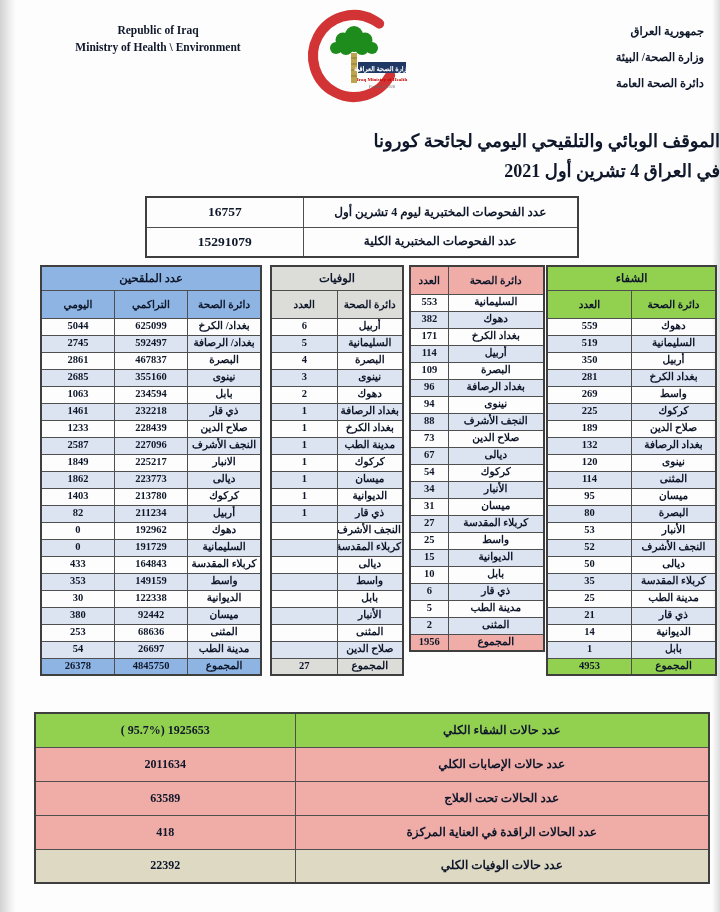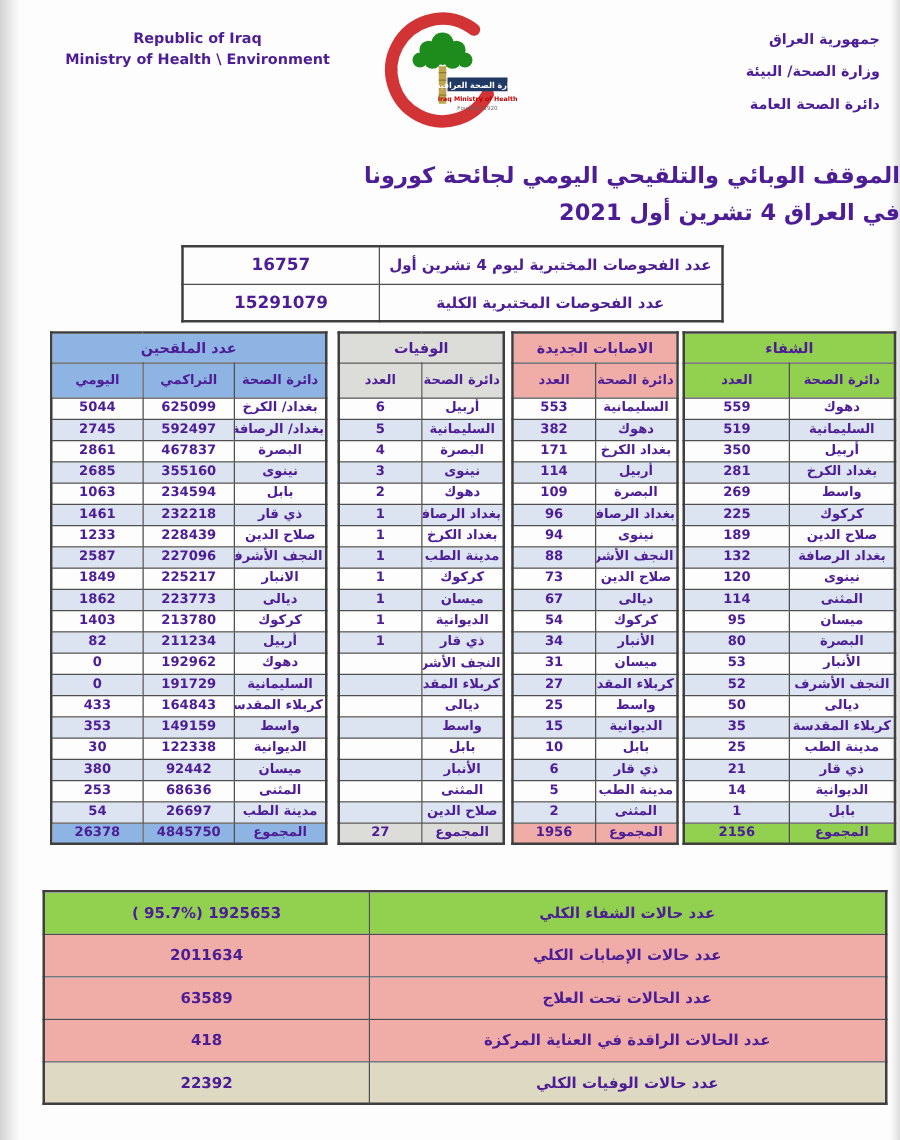--- a/index.html
+++ b/index.html
@@ -1,17 +1,17 @@
 <!DOCTYPE html>
 <html lang="ar" style="--blue: #8EB4E3; --gray: #DCDCD8; --pink: #F0ACA7; --green: #92D050; --stripe: #DCE4F1; --tan: #DDD9C3; --red_accent: #D23435; --tree_green: #1D8C1D; --navy: #1F3864;"><head>
 <meta charset="utf-8">
 <style>
   * { margin:0; padding:0; box-sizing:border-box; }
   body { background:#d9d9d9; font-family:"DejaVu Sans", sans-serif; }
-  .page { position:relative; width:720px; height:912px; background:#fdfdfd; margin:0 auto; overflow:hidden; color:#4c1d95; }
+  .page { position:relative; width:720px; height:912px; background:#fdfdfd; margin:0 auto; overflow:hidden; color:#0f172a;font-family:Liberation Serif, serif; }
   .page::before { content:""; position:absolute; left:0; top:0; bottom:0; width:16px;
     background:linear-gradient(90deg,#d2d2d2,#f2f2f2 70%,#fdfdfd); z-index:0; }
   .page::after { content:""; position:absolute; right:0; top:0; bottom:0; width:8px;
     background:linear-gradient(270deg,#dcdcdc,#fdfdfd); z-index:0; }
   .blk { position:absolute; z-index:1; }
 
   
   .hdr-en { top:22px; left:28px; width:260px; text-align:center; font-weight:bold; font-size:11.5px; line-height:17px; }
   .hdr-en .ku { font-size:11px; margin-top:1px; }
   .hdr-ar { top:24px; right:16px; width:170px; text-align:right; font-weight:bold; font-size:11.5px; direction:rtl; }
@@ -341,23 +341,20 @@
           </tr>
           <tr class="total-row">
             <td class="name-cell">المجموع</td>
             <td class="num-cell">27</td>
           </tr>
         </tbody>
     </table>
 
     <table class="gov-table t-cases">
       <thead>
-        <tr class="title-row hdr-cases">
-          <th colspan="2">الاصابات الجديدة</th>
-        </tr>
         <tr class="head-row hdr-cases">
           <th class="w-name">دائرة الصحة</th>
           <th class="w-count">العدد</th>
         </tr>
       </thead>
       <tbody>
           <tr>
             <td class="name-cell">السليمانية</td>
             <td class="num-cell">553</td>
           </tr>
@@ -530,21 +527,21 @@
           <tr>
             <td class="name-cell">الديوانية</td>
             <td class="num-cell">14</td>
           </tr>
           <tr>
             <td class="name-cell">بابل</td>
             <td class="num-cell">1</td>
           </tr>
           <tr class="total-row">
             <td class="name-cell">المجموع</td>
-            <td class="num-cell">2156</td>
+            <td class="num-cell">4953</td>
           </tr>
         </tbody>
     </table>
 
   </div>
 
   <div class="blk summary">
     <table>
       <tbody>
           <tr class="s-green">

